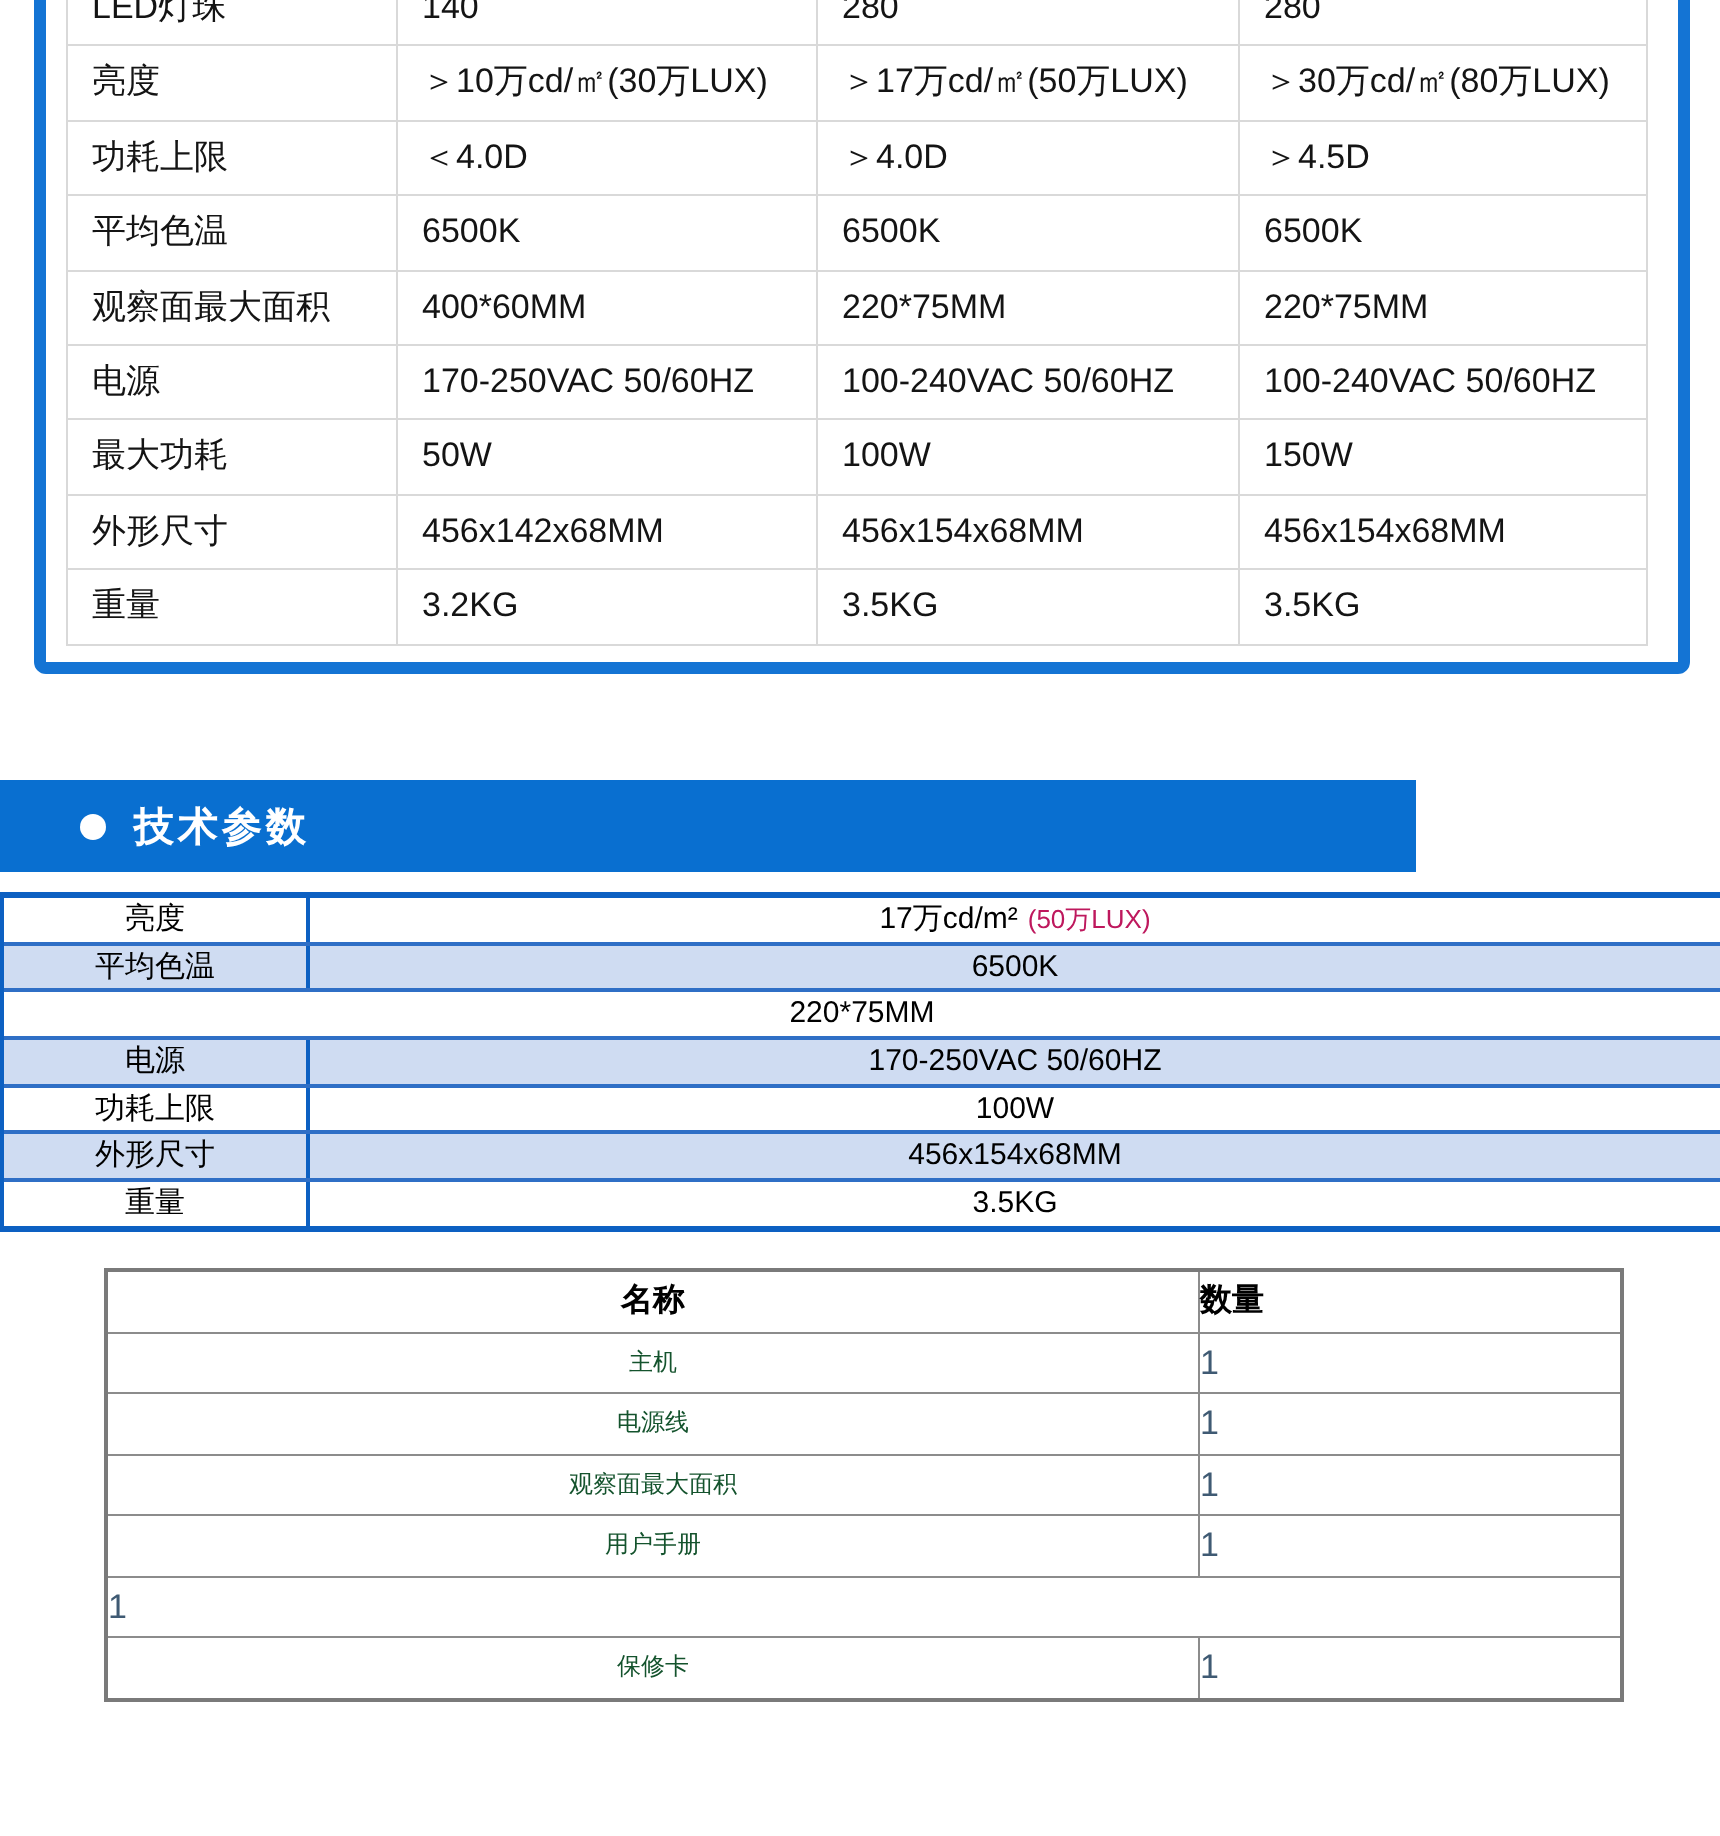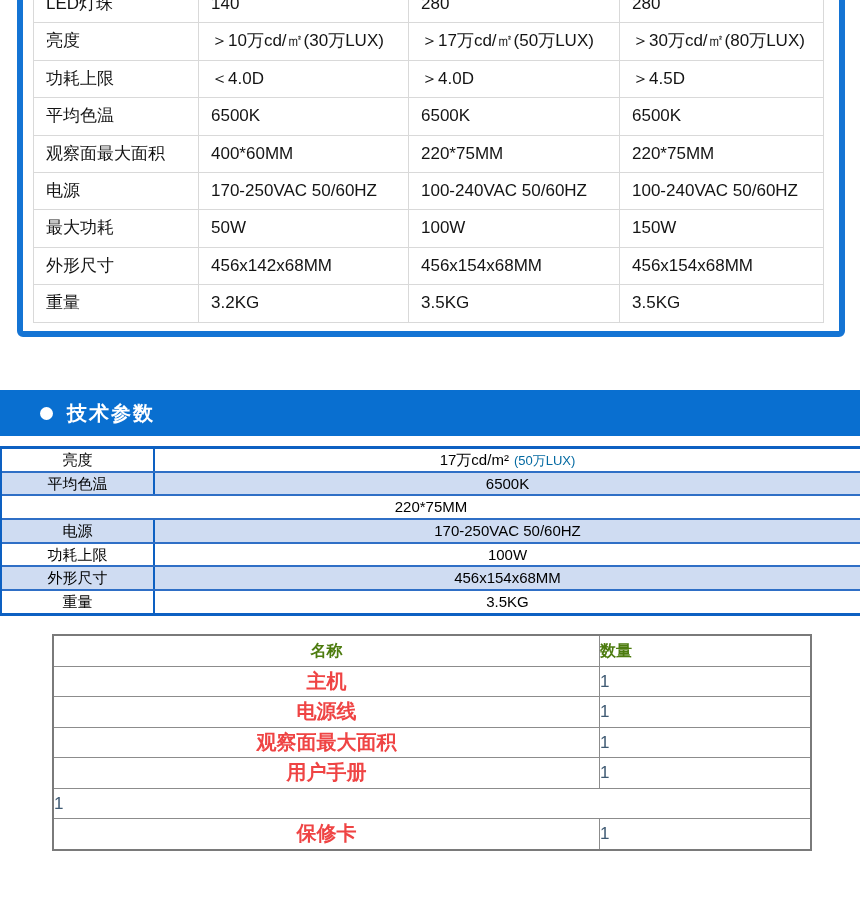--- a/index.html
+++ b/index.html
@@ -27,21 +27,21 @@
     border-left:1px solid #d9d9d9;
   }
   .ccell:first-child { border-left:none; }
   .c-label { width:164px; }
   .c-v1 { width:210px; }
   .c-v2 { width:211px; }
   .c-v3 { flex:1; }
 
   
   .tech-banner {
-    position:absolute; left:0; top:390px; width:860px; height:46px;
+    position:absolute; left:0; top:390px; width:708px; height:46px;
     background:#096fd0; display:flex; align-items:center;
   }
   .tech-bullet {
     width:13px; height:13px; border-radius:50%; background:#ffffff;
     margin-left:40px; flex:0 0 auto;
   }
   .tech-title {
     color:#ffffff; font-size:20px; font-weight:bold; margin-left:14px;
     letter-spacing:2px;
   }
@@ -57,40 +57,40 @@
   .trow:nth-child(even) { background:#cfdcf2; }
   .tlabel {
     width:153px; border-right:2px solid #0d60c2; text-align:center;
     font-size:15px; line-height:21.7px; color:#000;
     box-sizing:border-box; white-space:nowrap;
   }
   .tvalue {
     flex:1; text-align:center; font-size:15px; line-height:21.7px; color:#000;
     white-space:nowrap;
   }
-  .tsuffix { color:#0369a1; font-size:13px; margin-left:5px; }
+  .tsuffix { color:#be185d; font-size:13px; margin-left:5px; }
 
   
   .pack-table {
     position:absolute; left:52px; top:634px; width:756px;
     border:2px solid #7a7a7a; background:#fff;
   }
   .prow { display:flex; height:29.5px; border-top:1px solid #8c8c8c; }
   .prow:first-child { border-top:none; }
   .pname {
-    flex:1; text-align:center; font-weight:bold; font-size:20px;
-    line-height:29.5px; color:#ef4444; border-right:1px solid #8c8c8c;
+    flex:1; text-align:center; font-weight:normal; font-size:12px;
+    line-height:29.5px; color:#14532d; border-right:1px solid #8c8c8c;
     white-space:nowrap;
   }
   .pqty {
     width:210px; text-align:left; font-size:17px; line-height:29.5px;
     color:#3f5a73; white-space:nowrap;
   }
   .prow.phead .pname, .prow.phead .pqty {
-    font-weight:bold; color:#4d7c0f; font-size:16px;
+    font-weight:bold; color:#000000; font-size:16px;
   }
 </style>
 </head>
 <body>
 
 <div class="top-frame">
   <div class="comp-table">
       <div class="crow">
         <div class="ccell c-label">LED灯珠</div>
         <div class="ccell c-v1">140</div>

